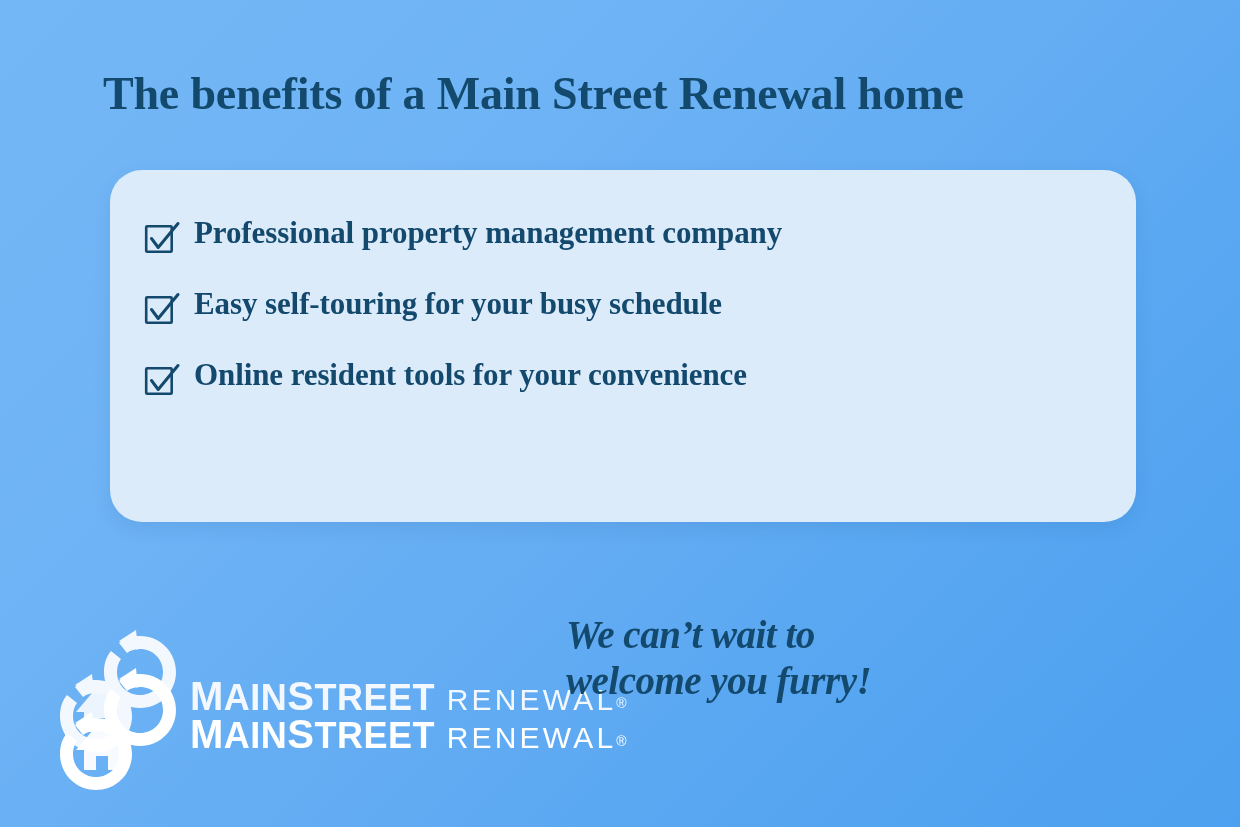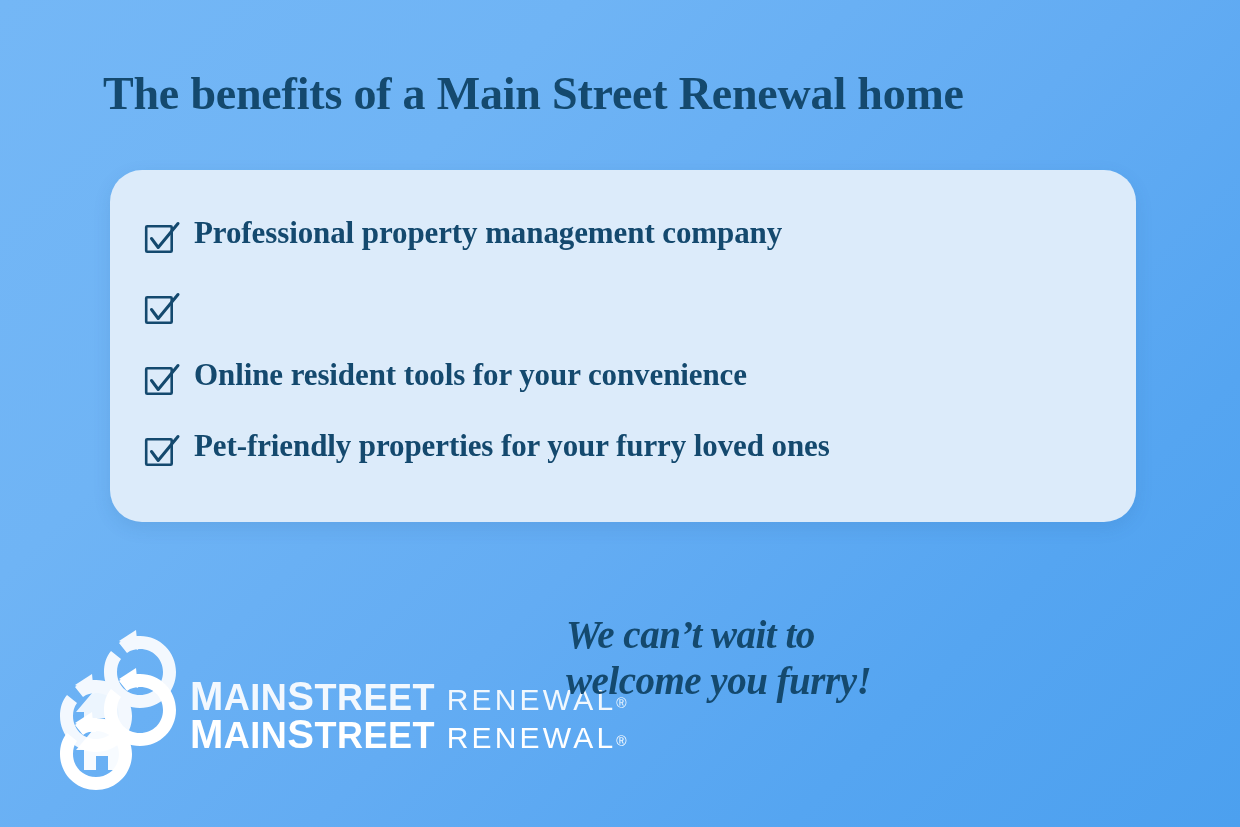--- a/index.html
+++ b/index.html
@@ -163,41 +163,33 @@
     <span class="benefit-text">Professional property management company</span>
   </div>
 
   <div class="benefit-row">
     <span class="check-box">
       <svg viewBox="0 0 36 34" xmlns="http://www.w3.org/2000/svg">
         <rect x="2.2" y="4.2" width="25.5" height="25.5" rx="1" fill="none" stroke="#14496E" stroke-width="2.6"></rect>
         <path d="M7.5 16.5 L14.2 25.5 L34 1.5" fill="none" stroke="#14496E" stroke-width="3" stroke-linecap="round" stroke-linejoin="round"></path>
       </svg>
     </span>
+    <span class="benefit-text">Easy self-touring for your busy schedule</span>
   </div>
 
   <div class="benefit-row">
     <span class="check-box">
       <svg viewBox="0 0 36 34" xmlns="http://www.w3.org/2000/svg">
         <rect x="2.2" y="4.2" width="25.5" height="25.5" rx="1" fill="none" stroke="#14496E" stroke-width="2.6"></rect>
         <path d="M7.5 16.5 L14.2 25.5 L34 1.5" fill="none" stroke="#14496E" stroke-width="3" stroke-linecap="round" stroke-linejoin="round"></path>
       </svg>
     </span>
     <span class="benefit-text">Online resident tools for your convenience</span>
   </div>
 
-  <div class="benefit-row">
-    <span class="check-box">
-      <svg viewBox="0 0 36 34" xmlns="http://www.w3.org/2000/svg">
-        <rect x="2.2" y="4.2" width="25.5" height="25.5" rx="1" fill="none" stroke="#14496E" stroke-width="2.6"></rect>
-        <path d="M7.5 16.5 L14.2 25.5 L34 1.5" fill="none" stroke="#14496E" stroke-width="3" stroke-linecap="round" stroke-linejoin="round"></path>
-      </svg>
-    </span>
-    <span class="benefit-text">Pet-friendly properties for your furry loved ones</span>
-  </div>
 
 </section>
 
 <div id="brand-logo">
 
   <div class="logo-copy ghost">
     <span class="logo-mark">
       <svg viewBox="0 0 132 132" xmlns="http://www.w3.org/2000/svg">
         <g fill="#ffffff">
           <path d="M88 8c20 0 36 16 36 36s-16 36-36 36-36-16-36-36c0-8 2-15 7-21l10 8c-3 4-4 8-4 13 0 13 10 23 23 23s23-10 23-23S101 21 88 21c-5 0-9 1-13 4l-8-10c6-5 13-7 21-7z"></path>

